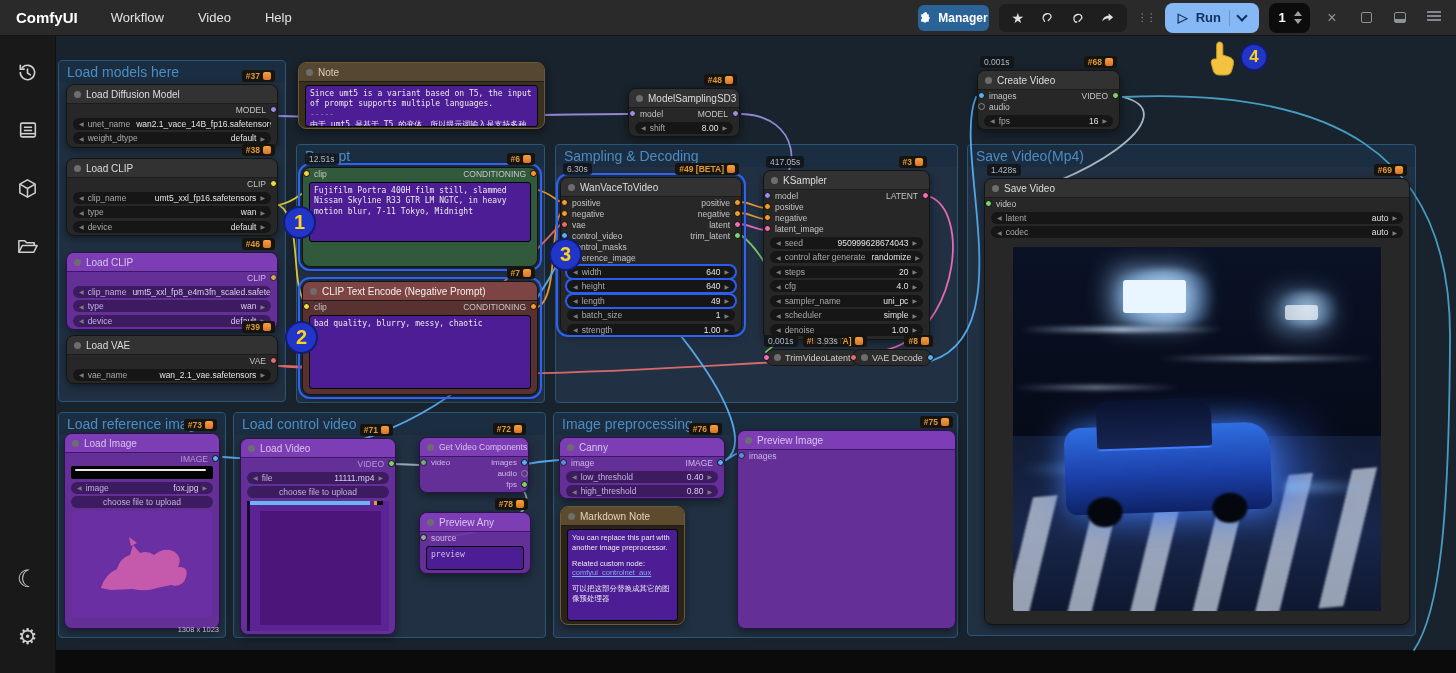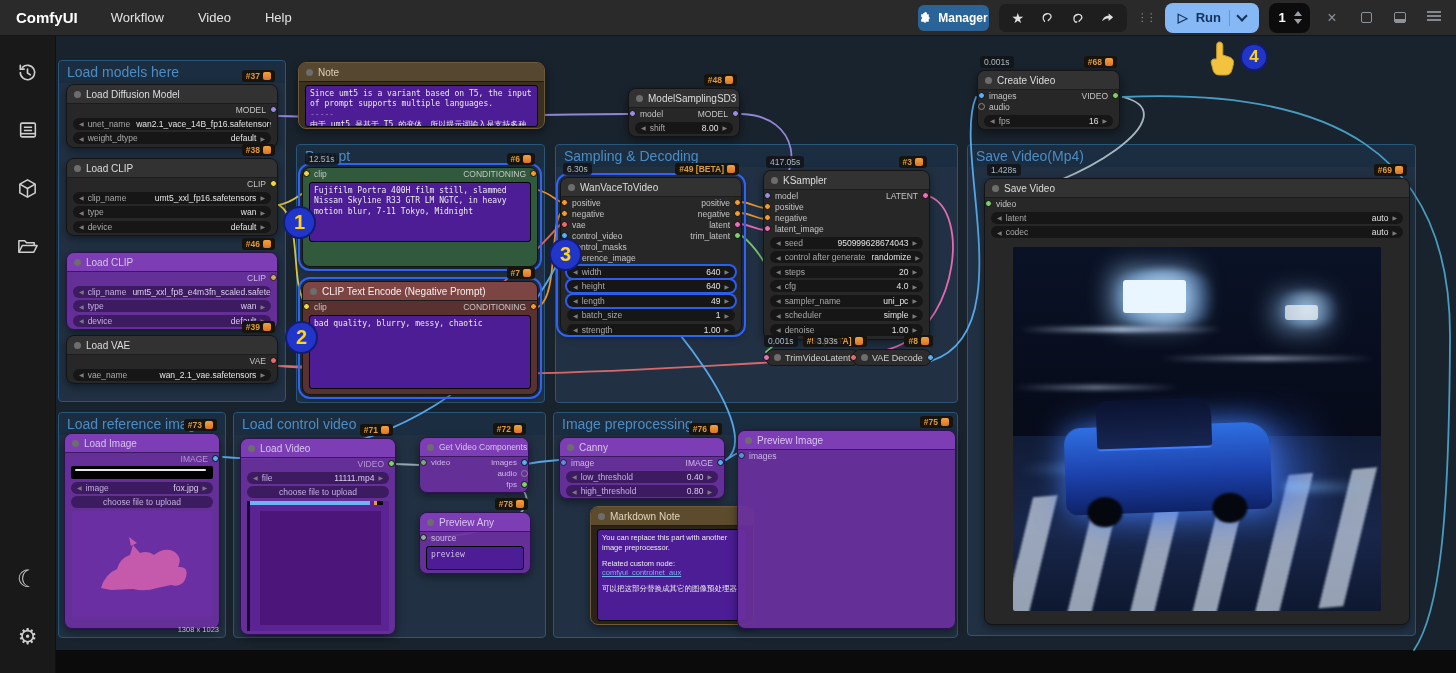--- a/index.html
+++ b/index.html
@@ -824,21 +824,21 @@
     <div class="widget">
         <span>low_threshold</span>
         <span class="wval">0.40</span>
       </div>
     <div class="widget">
         <span>high_threshold</span>
         <span class="wval">0.80</span>
       </div>
   </div>
 
-  <div class="node md-node" style="left:590px;top:506px;width:164px;height:119px">
+  <div class="node md-node" style="left:560px;top:506px;width:125px;height:119px">
     <div class="nhead">
         <span class="ndot"></span>
         <span>Markdown Note</span>
       </div>
     <div class="tarea" style="height:92px;font-family:'Liberation Sans',sans-serif;font-size:7.5px">
       <div style="margin-bottom:6px">You can replace this part with another image preprocessor.</div>
       <div style="margin-bottom:6px"><span>Related custom node: </span><span class="mdlink">comfyui_controlnet_aux</span></div>
       <div>可以把这部分替换成其它的图像预处理器</div>
     </div>
   </div>

